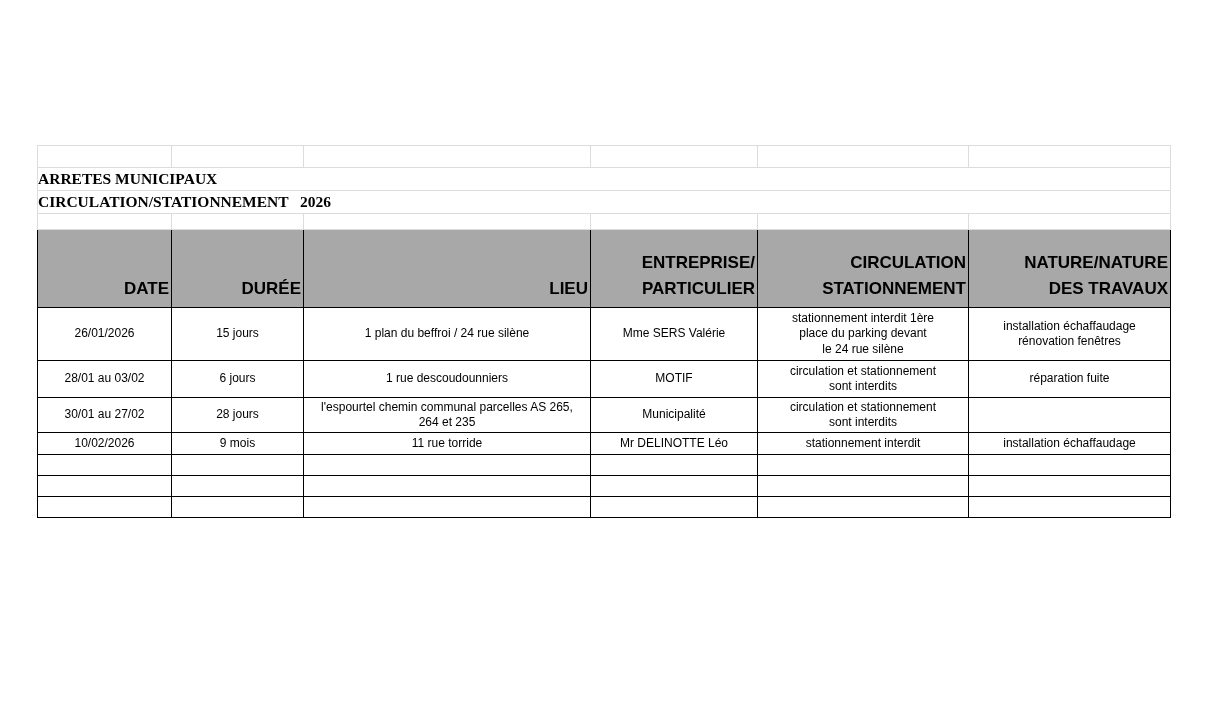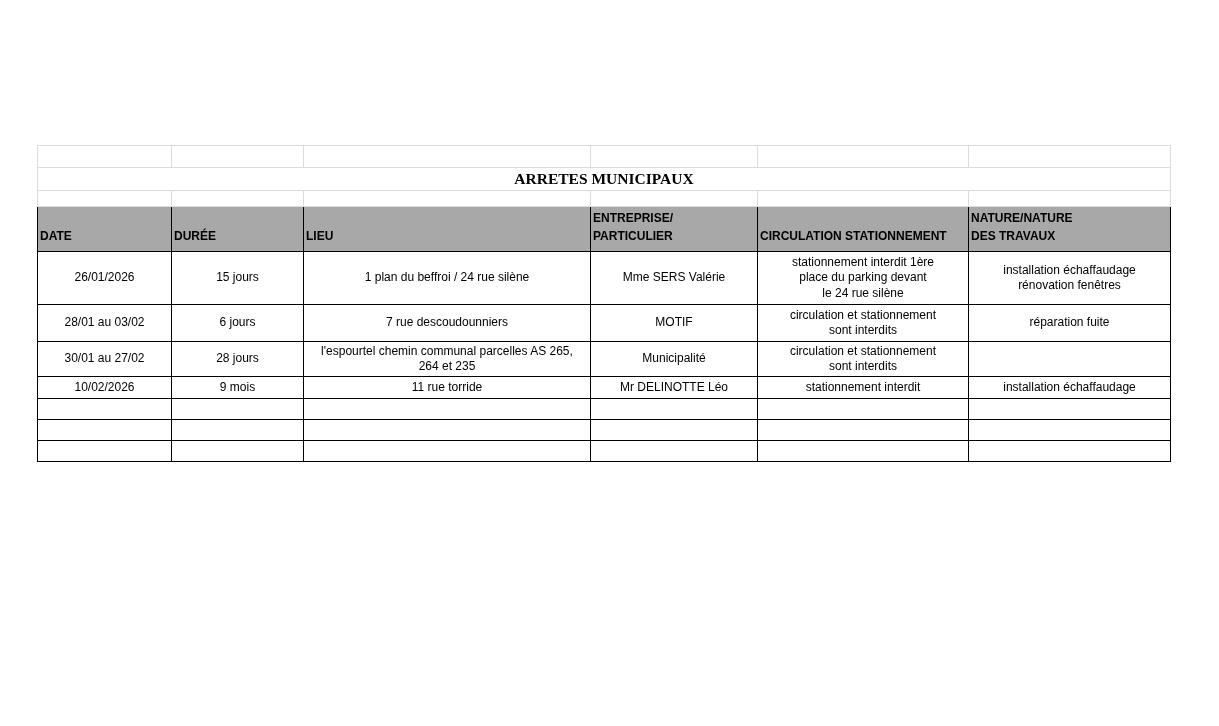--- a/index.html
+++ b/index.html
@@ -20,40 +20,39 @@
   
   tr.grid-row td {
     border: 1px solid #dcdcdc;
     height: 21px;
     padding: 0;
   }
   tr.grid-row.short td { height: 15px; }
   tr.title-row td {
     border: 1px solid #dcdcdc;
     height: 22px;
-    text-align: center;
     vertical-align: middle;
     font-family: "Liberation Serif", serif;
     font-weight: bold;
     font-size: 15.5px;
     color: #000000;
     white-space: pre;
     padding: 0;
   }
   tr.header-row th {
     background: #a8a8a8;
     border: 1px solid #000000;
     height: 37px;
     font-family: "Liberation Sans", sans-serif;
     font-weight: bold;
-    font-size: 12px;
+    font-size: 17px;
     color: #000000;
-    text-align: left;
+    text-align: right;
     vertical-align: bottom;
-    padding: 1px 2px 6px 2px;
+    padding: 20px 2px 6px 2px;
     white-space: pre-line;
     line-height: 1.5;
   }
   tbody.data td {
     border: 1px solid #000000;
     font-size: 12px;
     color: #000000;
     text-align: center;
     vertical-align: middle;
     white-space: pre-line;
@@ -80,20 +79,23 @@
       <td></td>
       <td></td>
       <td></td>
       <td></td>
       <td></td>
       <td></td>
     </tr>
     <tr class="title-row">
       <td colspan="6">ARRETES MUNICIPAUX</td>
     </tr>
+    <tr class="title-row">
+      <td colspan="6">CIRCULATION/STATIONNEMENT   2026</td>
+    </tr>
     <tr class="grid-row short">
       <td></td>
       <td></td>
       <td></td>
       <td></td>
       <td></td>
       <td></td>
     </tr>
   </tbody>
 
@@ -118,21 +120,21 @@
         <td>Mme SERS Valérie</td>
         <td>stationnement interdit 1ère
 place du parking devant
 le 24 rue silène</td>
         <td>installation échaffaudage
 rénovation fenêtres</td>
       </tr>
       <tr style="height: 37px;">
         <td>28/01 au 03/02</td>
         <td>6 jours</td>
-        <td>7 rue descoudounniers</td>
+        <td>1 rue descoudounniers</td>
         <td>MOTIF</td>
         <td>circulation et stationnement
 sont interdits</td>
         <td>réparation fuite</td>
       </tr>
       <tr style="height: 35px;">
         <td>30/01 au 27/02</td>
         <td>28 jours</td>
         <td>l'espourtel chemin communal parcelles AS 265,
 264 et 235</td>

